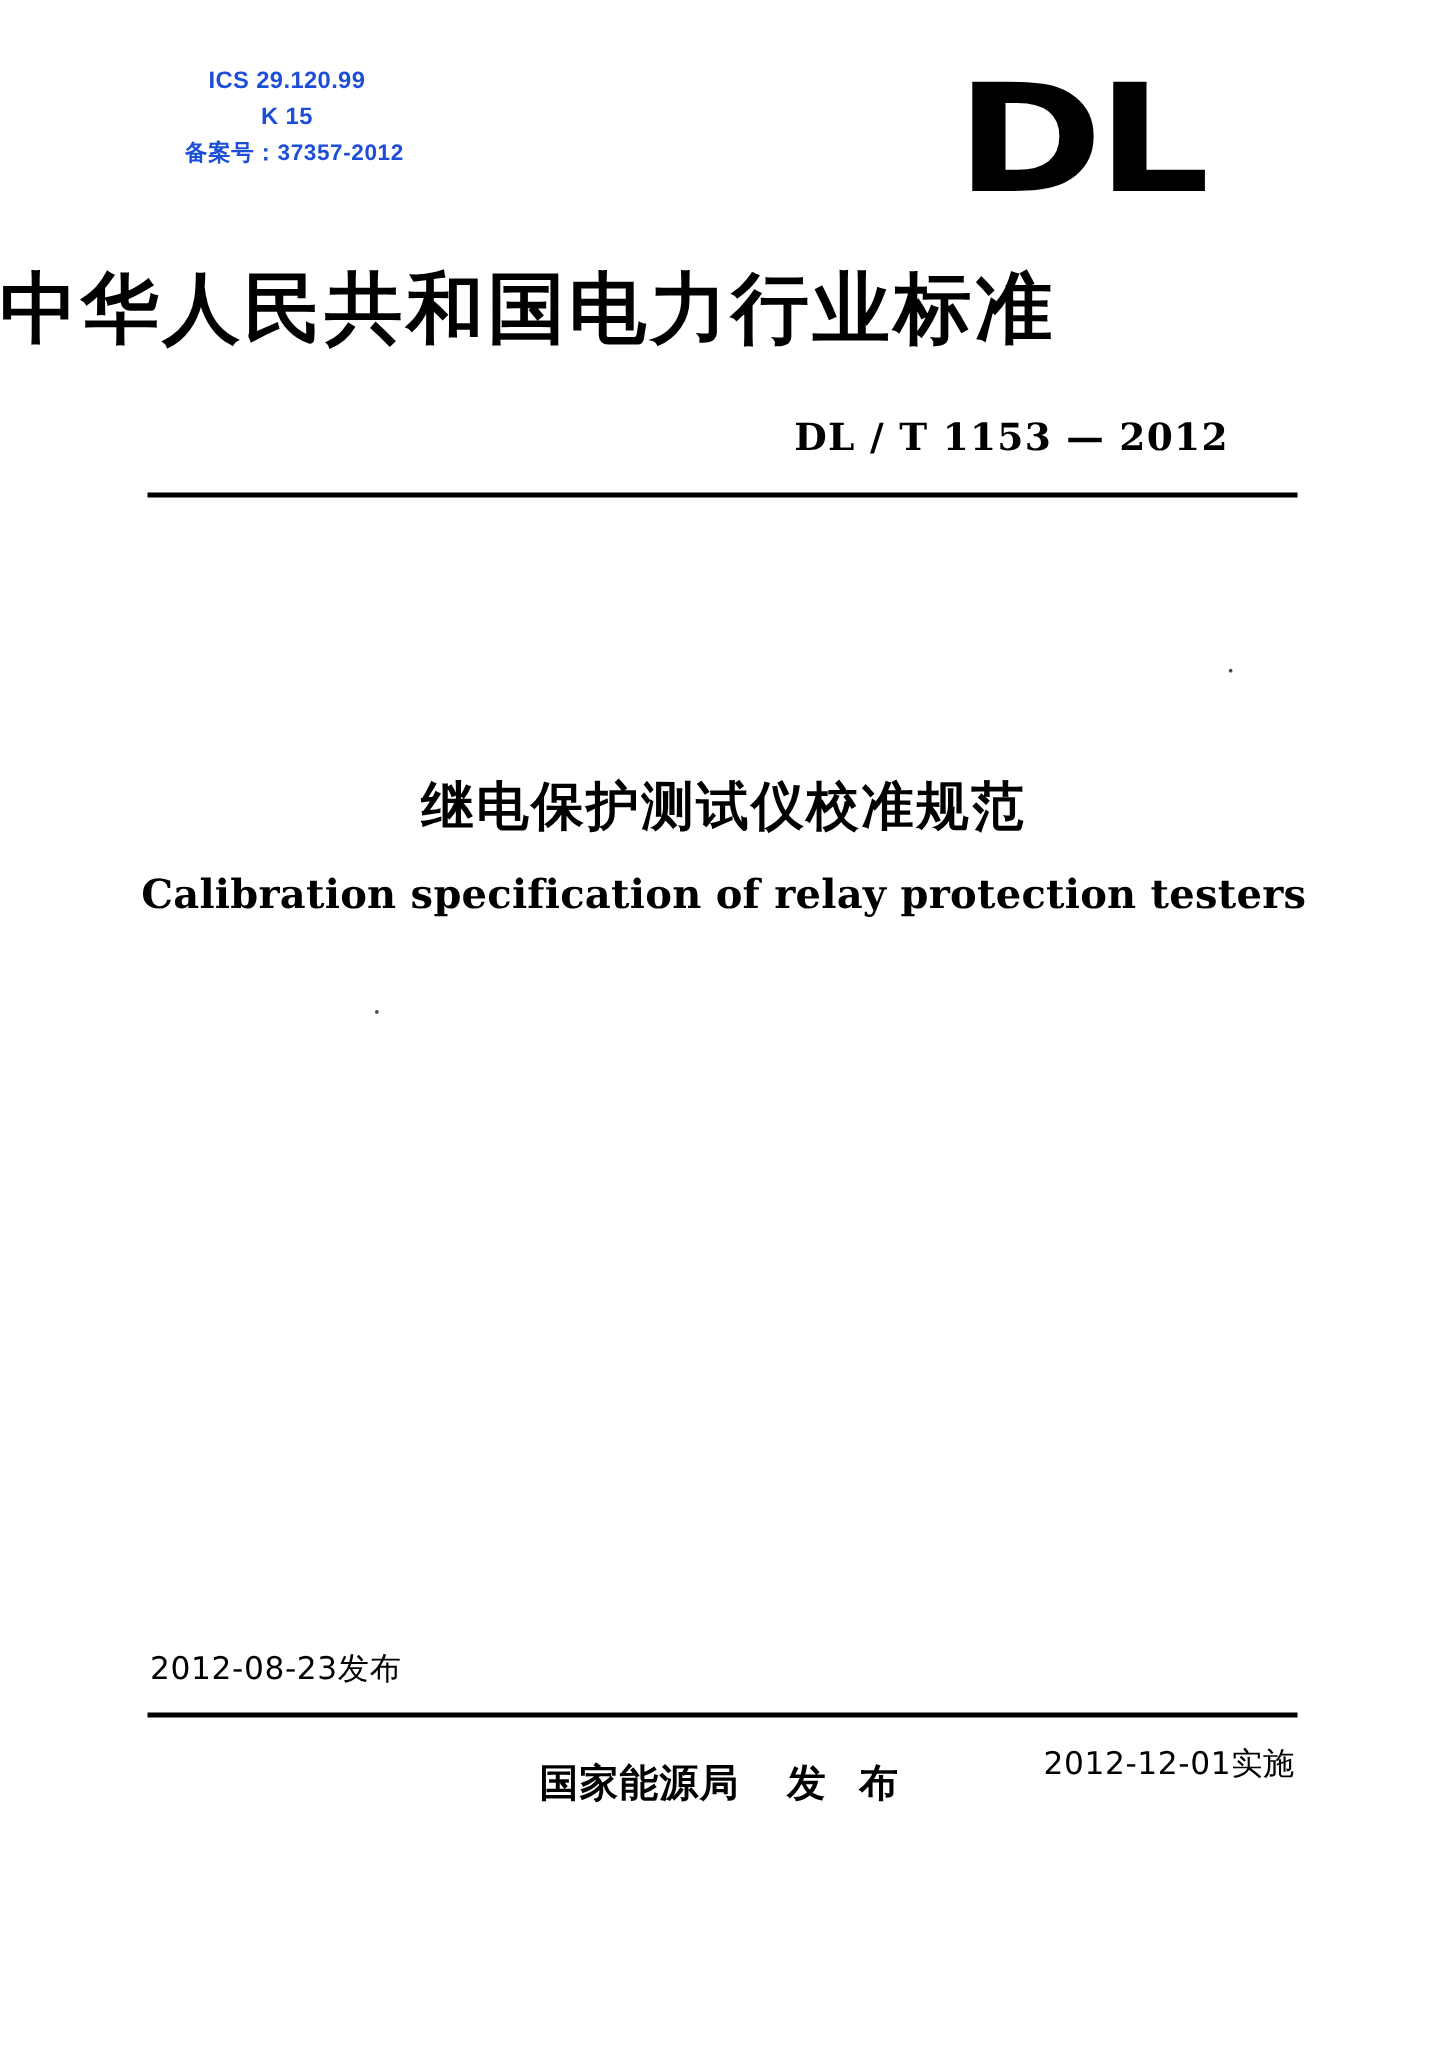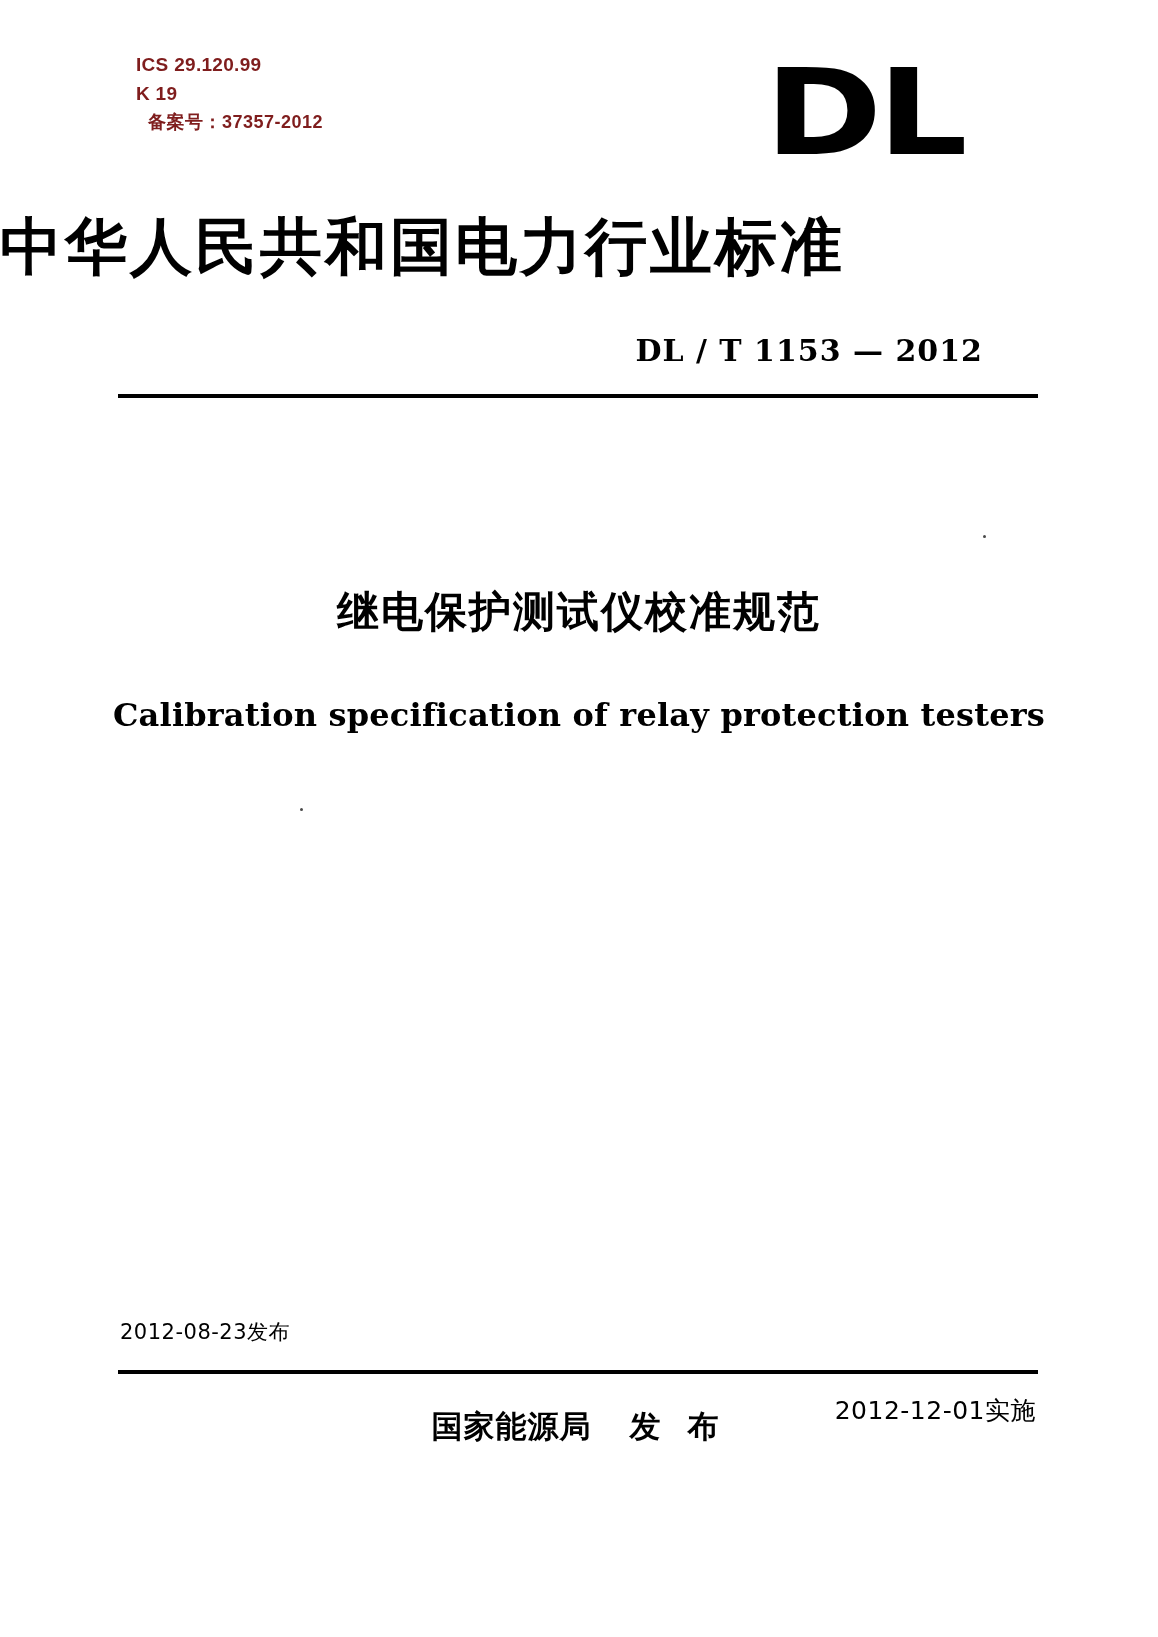--- a/index.html
+++ b/index.html
@@ -25,22 +25,23 @@
     position: absolute;
     left: 136px;
     top: 50px;
     line-height: 1.55;
   }
   .ics-line {
     font-family: "Liberation Sans", sans-serif;
     font-weight: bold;
     font-size: 19px;
     letter-spacing: 0.3px;
-    color: #7f1d1d;
-    white-space: nowrap;
+    color: #1d4ed8;
+    white-space: nowrap;
+    text-align: center;
   }
   .ics-line.cn {
     font-size: 18px;
     letter-spacing: 0.5px;
     margin-left: 12px;
   }
 
   
   .dl-logo {
     position: absolute;
@@ -98,21 +99,21 @@
     top: 1370px;
     height: 4px;
     background: #000;
   }
 
   
   .title-cn {
     position: absolute;
     left: 0;
     right: 0;
-    top: 584px;
+    top: 617px;
     text-align: center;
     font-family: "DejaVu Sans", sans-serif;
     font-weight: bold;
     font-size: 42px;
     letter-spacing: 2px;
     color: #000;
   }
   .title-en {
     position: absolute;
     left: 0;
@@ -134,21 +135,21 @@
     height: 3px;
     border-radius: 50%;
   }
 
   
   .date-left {
     position: absolute;
     left: 120px;
     top: 1318px;
     font-family: "DejaVu Sans", sans-serif;
-    font-size: 21px;
+    font-size: 25px;
     letter-spacing: 0.5px;
     color: #000;
     white-space: nowrap;
   }
   .date-right {
     position: absolute;
     right: 122px;
     top: 1394px;
     font-family: "DejaVu Sans", sans-serif;
     font-size: 25px;
@@ -175,21 +176,21 @@
     letter-spacing: 8px;
   }
 </style>
 </head>
 <body>
 
 <div class="page">
 
   <div class="ics-block">
     <div class="ics-line">ICS 29.120.99</div>
-    <div class="ics-line">K 19</div>
+    <div class="ics-line">K 15</div>
     <div class="ics-line cn">备案号：37357-2012</div>
   </div>
 
   <div class="dl-logo">DL</div>
 
   <div class="cn-header">中华人民共和国电力行业标准</div>
 
   <div class="std-number">DL / T  1153 — 2012</div>
 
   <div class="rule-top"></div>

